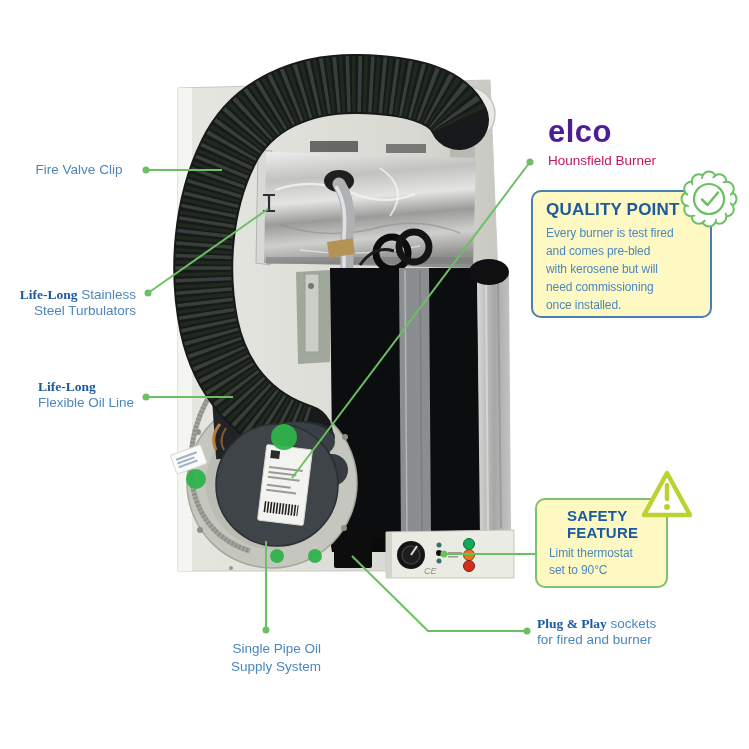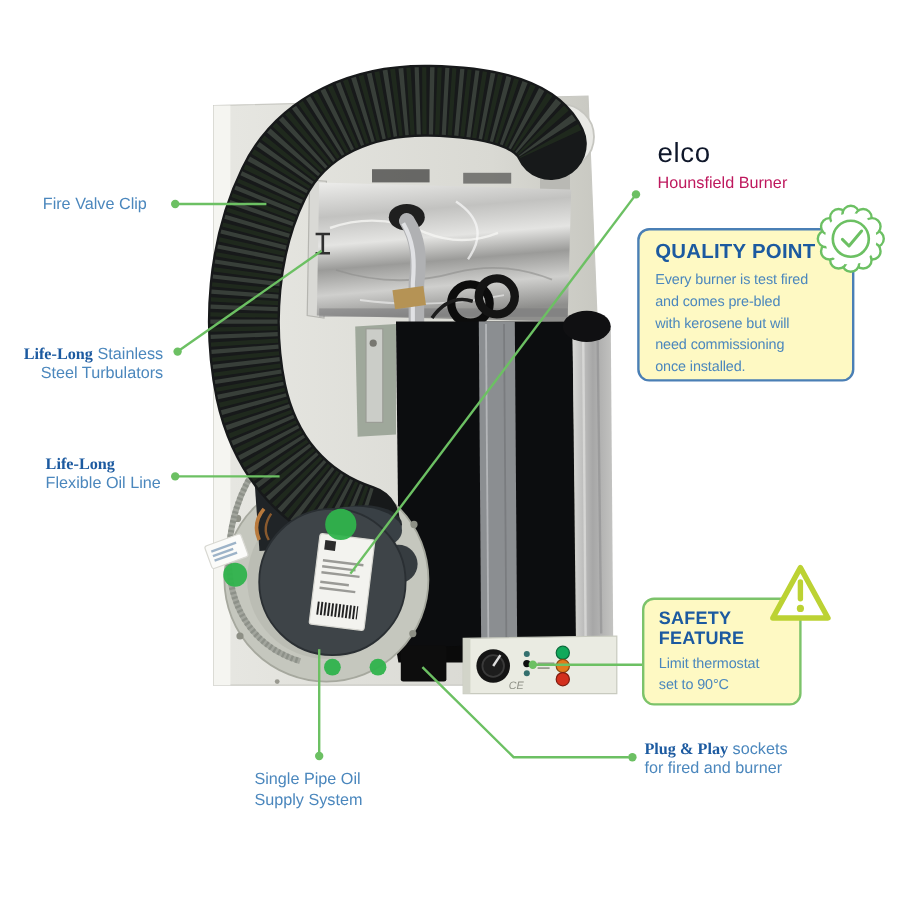--- a/index.html
+++ b/index.html
@@ -2,30 +2,30 @@
 <html><head>
 <meta charset="utf-8">
 <style>
   html,body{margin:0;padding:0;background:#fff;}
   body{width:749px;height:749px;font-family:"Liberation Sans",sans-serif;}
   .canvas{position:relative;width:749px;height:749px;background:#fff;overflow:hidden;}
   svg.photo{position:absolute;left:0;top:0;z-index:1;}
   .lbl{position:absolute;z-index:2;font-size:13.5px;color:#4b87bd;line-height:1.2;white-space:pre-line;}
   .lbl b{color:#1c5aa0;font-weight:bold;font-family:Liberation Serif, serif;}
   .brand{position:absolute;z-index:2;}
-  .brand .elco{font-size:23px;font-weight:normal;color:#0f172a;letter-spacing:.5px;line-height:1;}
+  .brand .elco{font-size:31px;font-weight:bold;color:#4c1d95;letter-spacing:.5px;line-height:1;}
   .brand .sub{margin-top:6px;font-size:13.5px;color:#be185d;}
   .infobox{position:absolute;z-index:2;box-sizing:border-box;background:#fef9c3;border-radius:10px;}
   .infobox .title{font-weight:bold;color:#1c5aa0;letter-spacing:.2px;}
   .infobox .body{color:#4b87bd;white-space:pre-line;letter-spacing:-.1px;}
   .qbox{left:531px;top:190px;width:181px;height:128px;border:2px solid #4a7fb5;padding:8px 6px 0 13px;}
   .qbox .title{font-size:17px;line-height:1.2;}
   .qbox .body{margin-top:4px;font-size:12px;line-height:1.5;}
   .sbox{left:535px;top:498px;width:133px;height:90px;border:2px solid #7cc36a;padding:7px 6px 0 12px;}
-  .sbox .title{font-size:15px;line-height:1.14;white-space:pre-line;}
+  .sbox .title{font-size:15px;line-height:1.14;white-space:pre-line;margin-left:18px;}
   .sbox .body{margin-top:4px;font-size:12px;line-height:1.4;}
   .icon{position:absolute;z-index:3;}
   .badge{left:680px;top:170px;width:58px;height:58px;}
   .warn{left:641px;top:468px;width:52px;height:54px;}
 </style>
 </head>
 <body>
 
 <div class="canvas">
 
@@ -189,21 +189,21 @@
     </g>
   </svg>
 
   <div class="lbl" style="left:18px;top:162px;width:122px;text-align:center">Fire Valve Clip</div>
 
   <div class="lbl" style="left:0;top:287px;width:136px;text-align:right"><b>Life-Long</b><span> Stainless
 Steel Turbulators</span></div>
 
   <div class="lbl" style="left:38px;top:379px;width:130px"><b style="display:block">Life-Long</b><span>Flexible Oil Line</span></div>
 
-  <div class="lbl" style="left:212px;top:640px;width:144px;text-align:left;line-height:1.35">Single Pipe Oil
+  <div class="lbl" style="left:177px;top:640px;width:144px;text-align:right;line-height:1.35">Single Pipe Oil
 Supply System</div>
 
   <div class="brand" style="left:548px;top:116px;width:170px">
     <div class="elco">elco</div>
     <div class="sub">Hounsfield Burner</div>
   </div>
 
   <div class="lbl" style="left:537px;top:616px;width:170px"><b>Plug &amp; Play</b><span> sockets
 for fired and burner</span></div>
 

